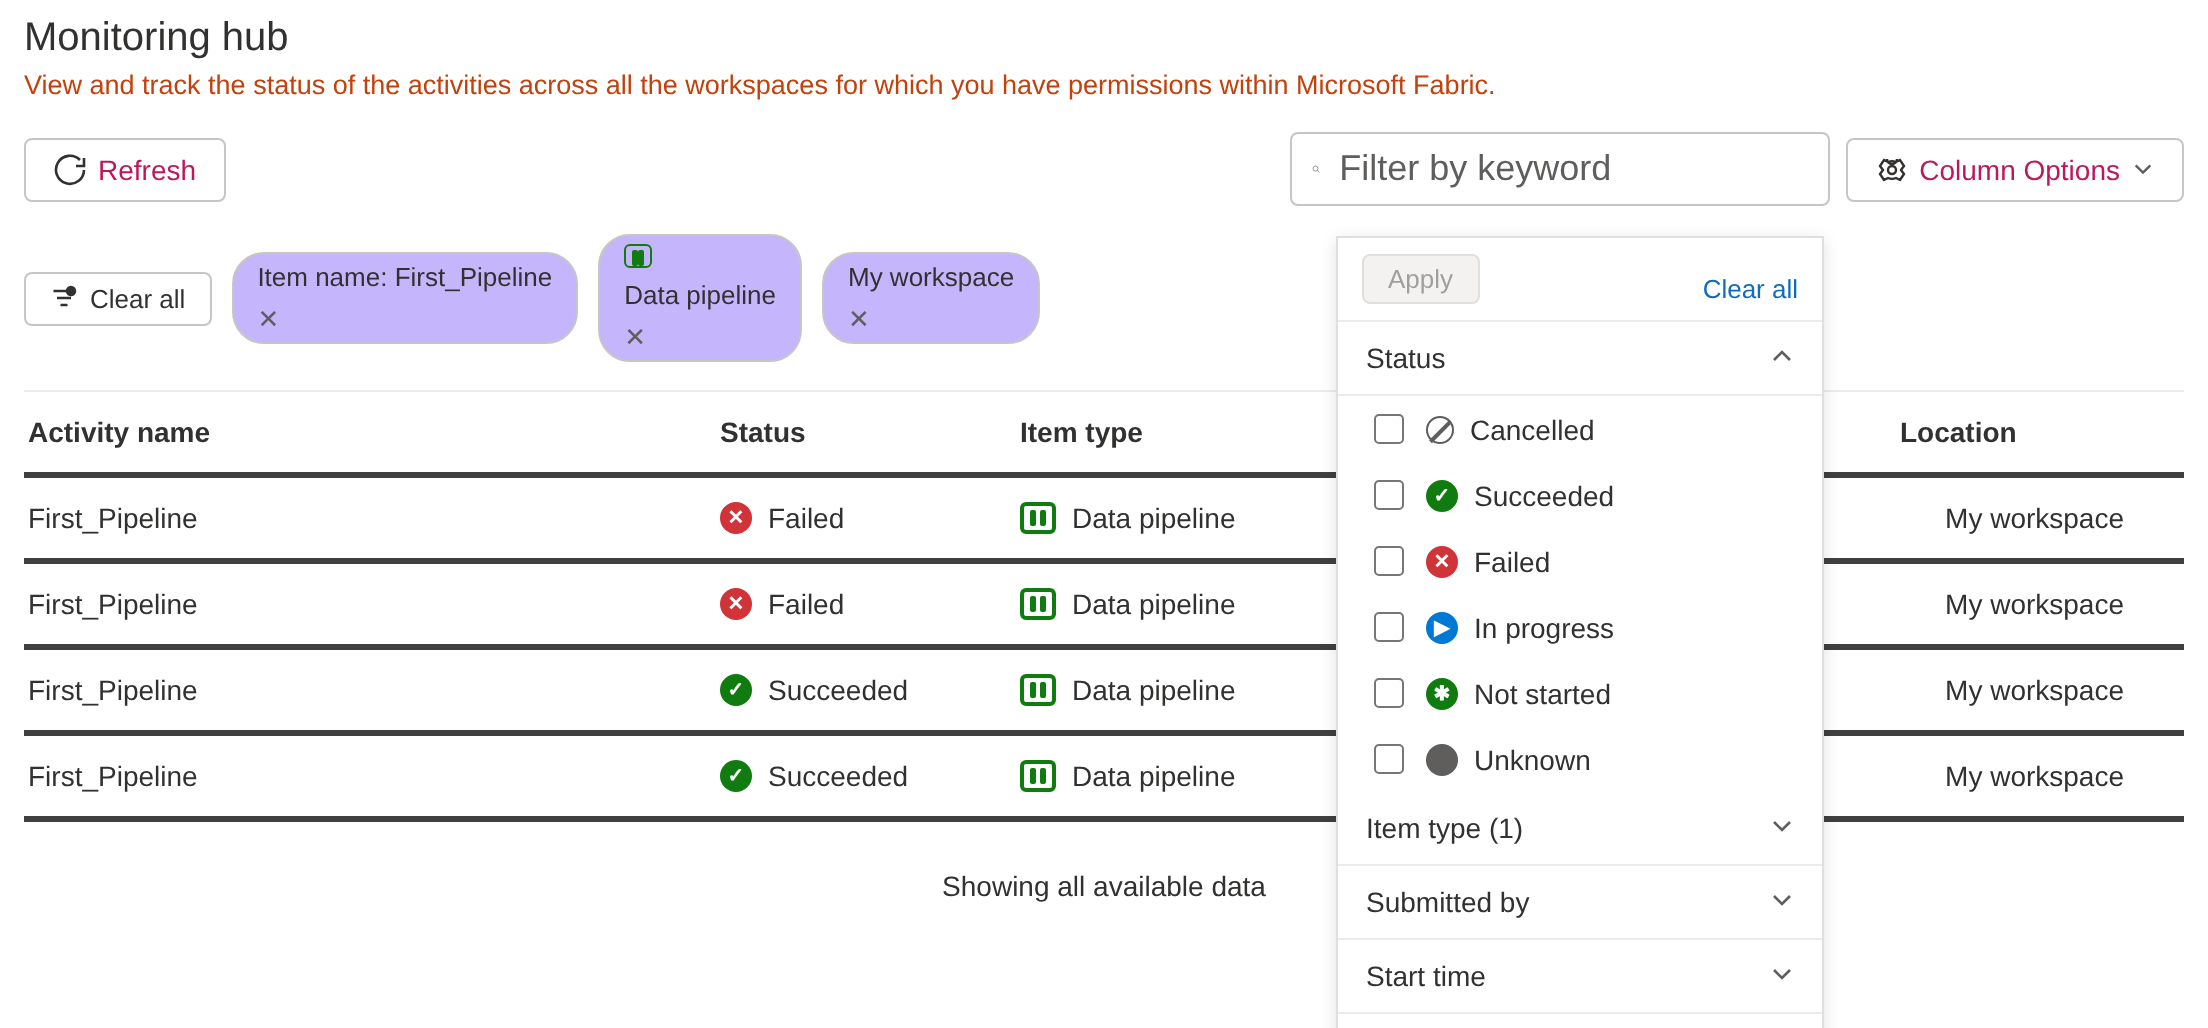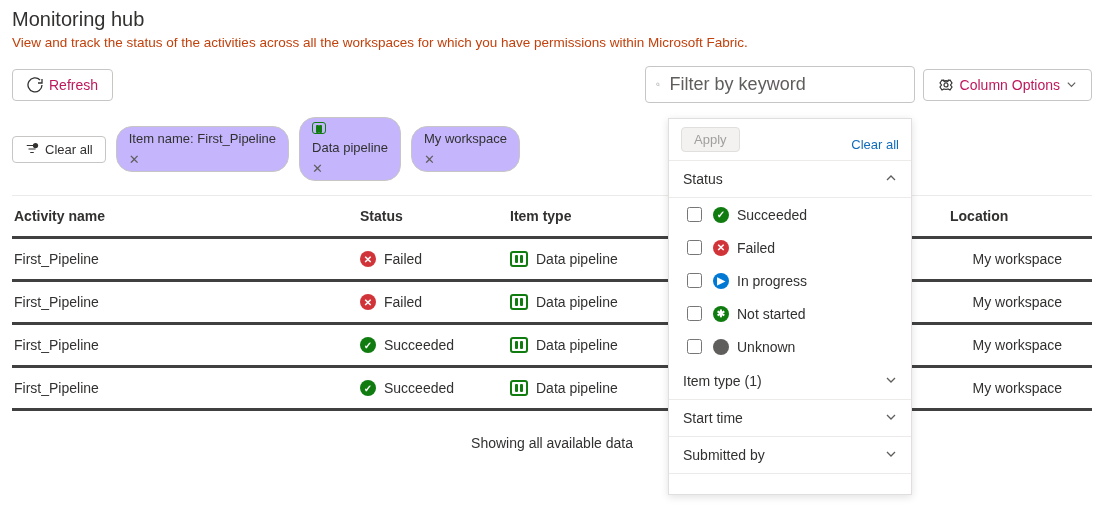--- a/index.html
+++ b/index.html
@@ -392,20 +392,25 @@
     <span>Status</span>
     <span class="chev">
       <svg width="12" height="12" viewBox="0 0 12 12" fill="none" stroke="#605e5c" stroke-width="1.3">
           <path d="M2 8l4-4 4 4"></path>
         </svg>
     </span>
   </div>
   <div id="status-options">
       <div class="fp-row">
     <input type="checkbox" style="">
+    <span class="dot-canc"></span>
+    <span>Cancelled</span>
+      </div>
+      <div class="fp-row">
+    <input type="checkbox" style="">
     <span class="status-dot dot-succ">✓</span>
     <span>Succeeded</span>
       </div>
       <div class="fp-row">
     <input type="checkbox" style="">
     <span class="status-dot dot-fail">✕</span>
     <span>Failed</span>
       </div>
       <div class="fp-row">
     <input type="checkbox" style="">
@@ -424,28 +429,28 @@
       </div>
     </div>
 
   <div class="fp-section-head">
     <span>Item type (1)</span>
     <span class="chev"><svg width="12" height="12" viewBox="0 0 12 12" fill="none" stroke="#605e5c" stroke-width="1.3">
           <path d="M2 4l4 4 4-4"></path>
         </svg></span>
   </div>
   <div class="fp-section-head">
+    <span>Submitted by</span>
+    <span class="chev"><svg width="12" height="12" viewBox="0 0 12 12" fill="none" stroke="#605e5c" stroke-width="1.3">
+          <path d="M2 4l4 4 4-4"></path>
+        </svg></span>
+  </div>
+  <div class="fp-section-head">
     <span>Start time</span>
     <span class="chev"><svg width="12" height="12" viewBox="0 0 12 12" fill="none" stroke="#605e5c" stroke-width="1.3">
           <path d="M2 4l4 4 4-4"></path>
         </svg></span>
   </div>
-  <div class="fp-section-head">
-    <span>Submitted by</span>
-    <span class="chev"><svg width="12" height="12" viewBox="0 0 12 12" fill="none" stroke="#605e5c" stroke-width="1.3">
-          <path d="M2 4l4 4 4-4"></path>
-        </svg></span>
-  </div>
   <div class="fp-section-head" style="border-bottom:none">
     
     
   </div>
 </div>
 
 </body></html>

